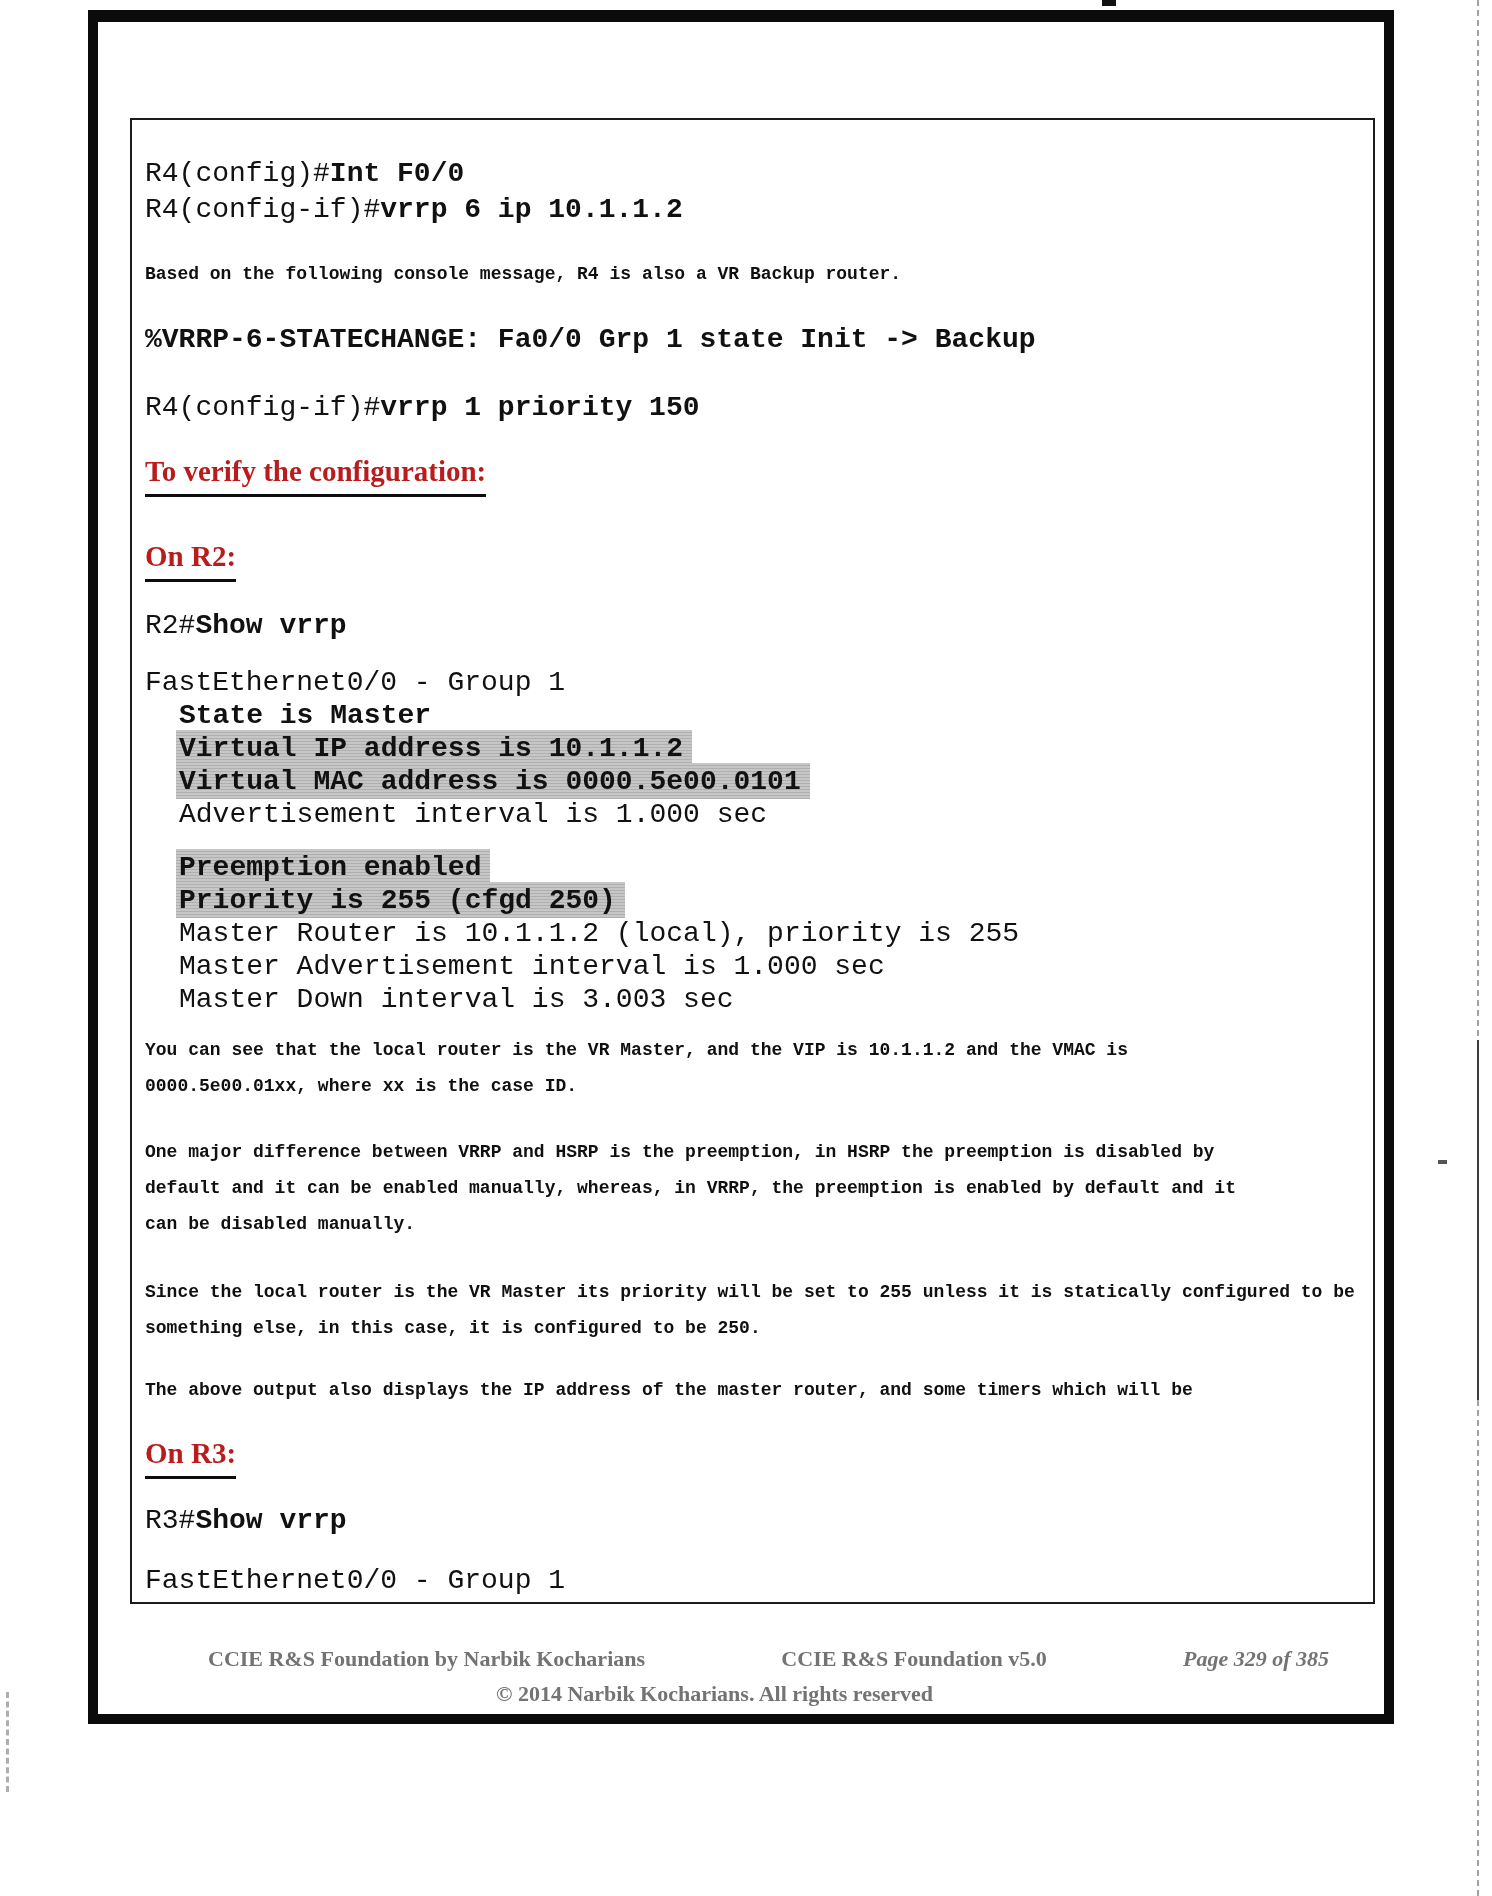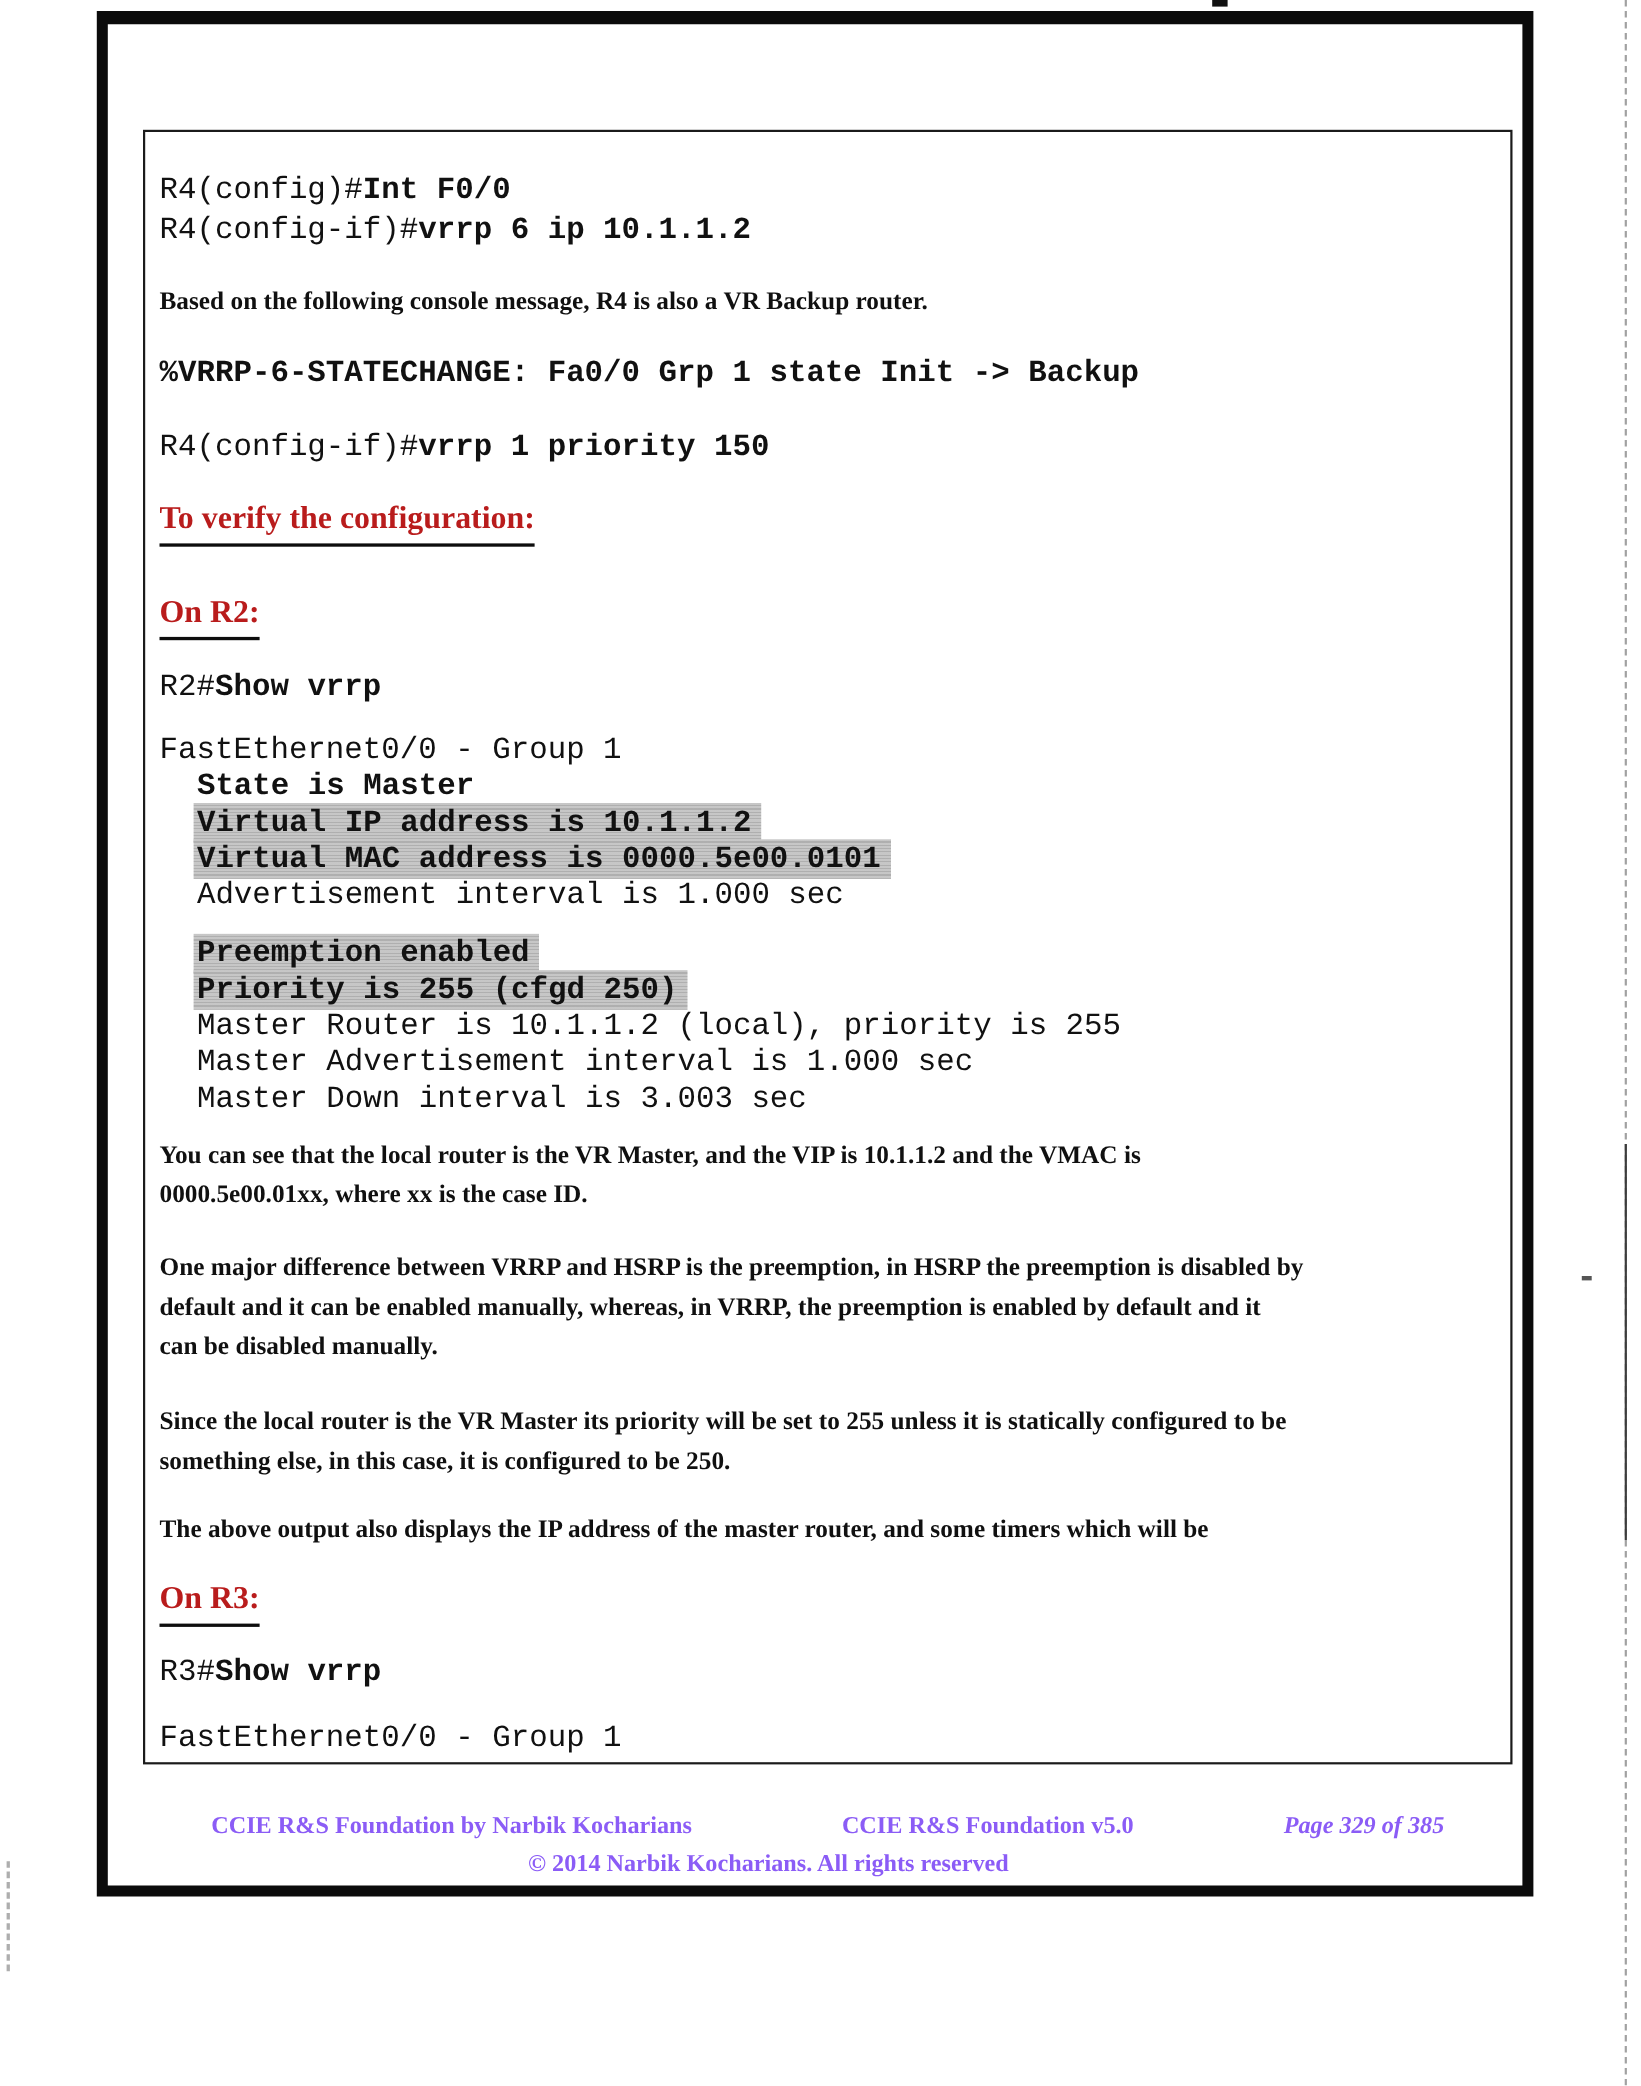--- a/index.html
+++ b/index.html
@@ -30,39 +30,39 @@
   }
   .console-output .console-line{line-height:33px;}
   .b{font-weight:bold;}
   .hl{
     background:var(--highlight);
     background-image:repeating-linear-gradient(0deg, rgba(0,0,0,0.10) 0 1px, rgba(255,255,255,0.06) 1px 3px);
     padding:3px 9px 2px 3px;margin-left:-3px;
   }
   
   .para{
-    font-family:Liberation Serif, serif;font-size:23px;font-weight:bold;
+    font-family:Liberation Mono, monospace;font-size:18px;font-weight:bold;
     color:#101010;line-height:36px;margin:0;
   }
   .pline{display:block;white-space:nowrap;}
   
   .heading{
     font-family:"Liberation Serif","DejaVu Serif",serif;
     font-size:29px;font-weight:bold;color:#b91c1c;margin:0;line-height:39px;
   }
   .heading .ul{border-bottom:3px solid #0d0d0d;padding-bottom:3px;display:inline-block;}
   
   .mt16{margin-top:16px}.mt22{margin-top:22px}.mt24{margin-top:24px}
   .mt26{margin-top:26px}.mt28{margin-top:28px}.mt30{margin-top:30px}
   .mt32{margin-top:32px}.mt40{margin-top:40px}
   
   .footer{
-    position:absolute;left:16px;top:1624px;width:1245px;
+    position:absolute;left:32px;top:1624px;width:1245px;
     font-family:"Liberation Serif","DejaVu Serif",serif;font-weight:bold;
-    font-size:22px;color:#8b5cf6;
+    font-size:22px;color:#737373;
   }
   .footer-row{display:flex;justify-content:space-between;padding:0 46px 0 78px;}
   .footer-page{font-style:italic;}
   .footer-copy{text-align:center;margin-top:9px;padding-right:76px;}
   
   .art{position:absolute;}
   .art-vline{left:1477px;top:0;height:1896px;width:0;border-left:2px dashed #8a8a8a;opacity:.8;}
   .art-vline-dark{left:1477px;top:1040px;width:2px;height:360px;background:#3c3c3c;}
   .art-tick-top{left:1102px;top:0;width:14px;height:6px;background:#111;}
   .art-tick-right{left:1438px;top:1160px;width:9px;height:4px;background:#555;}

